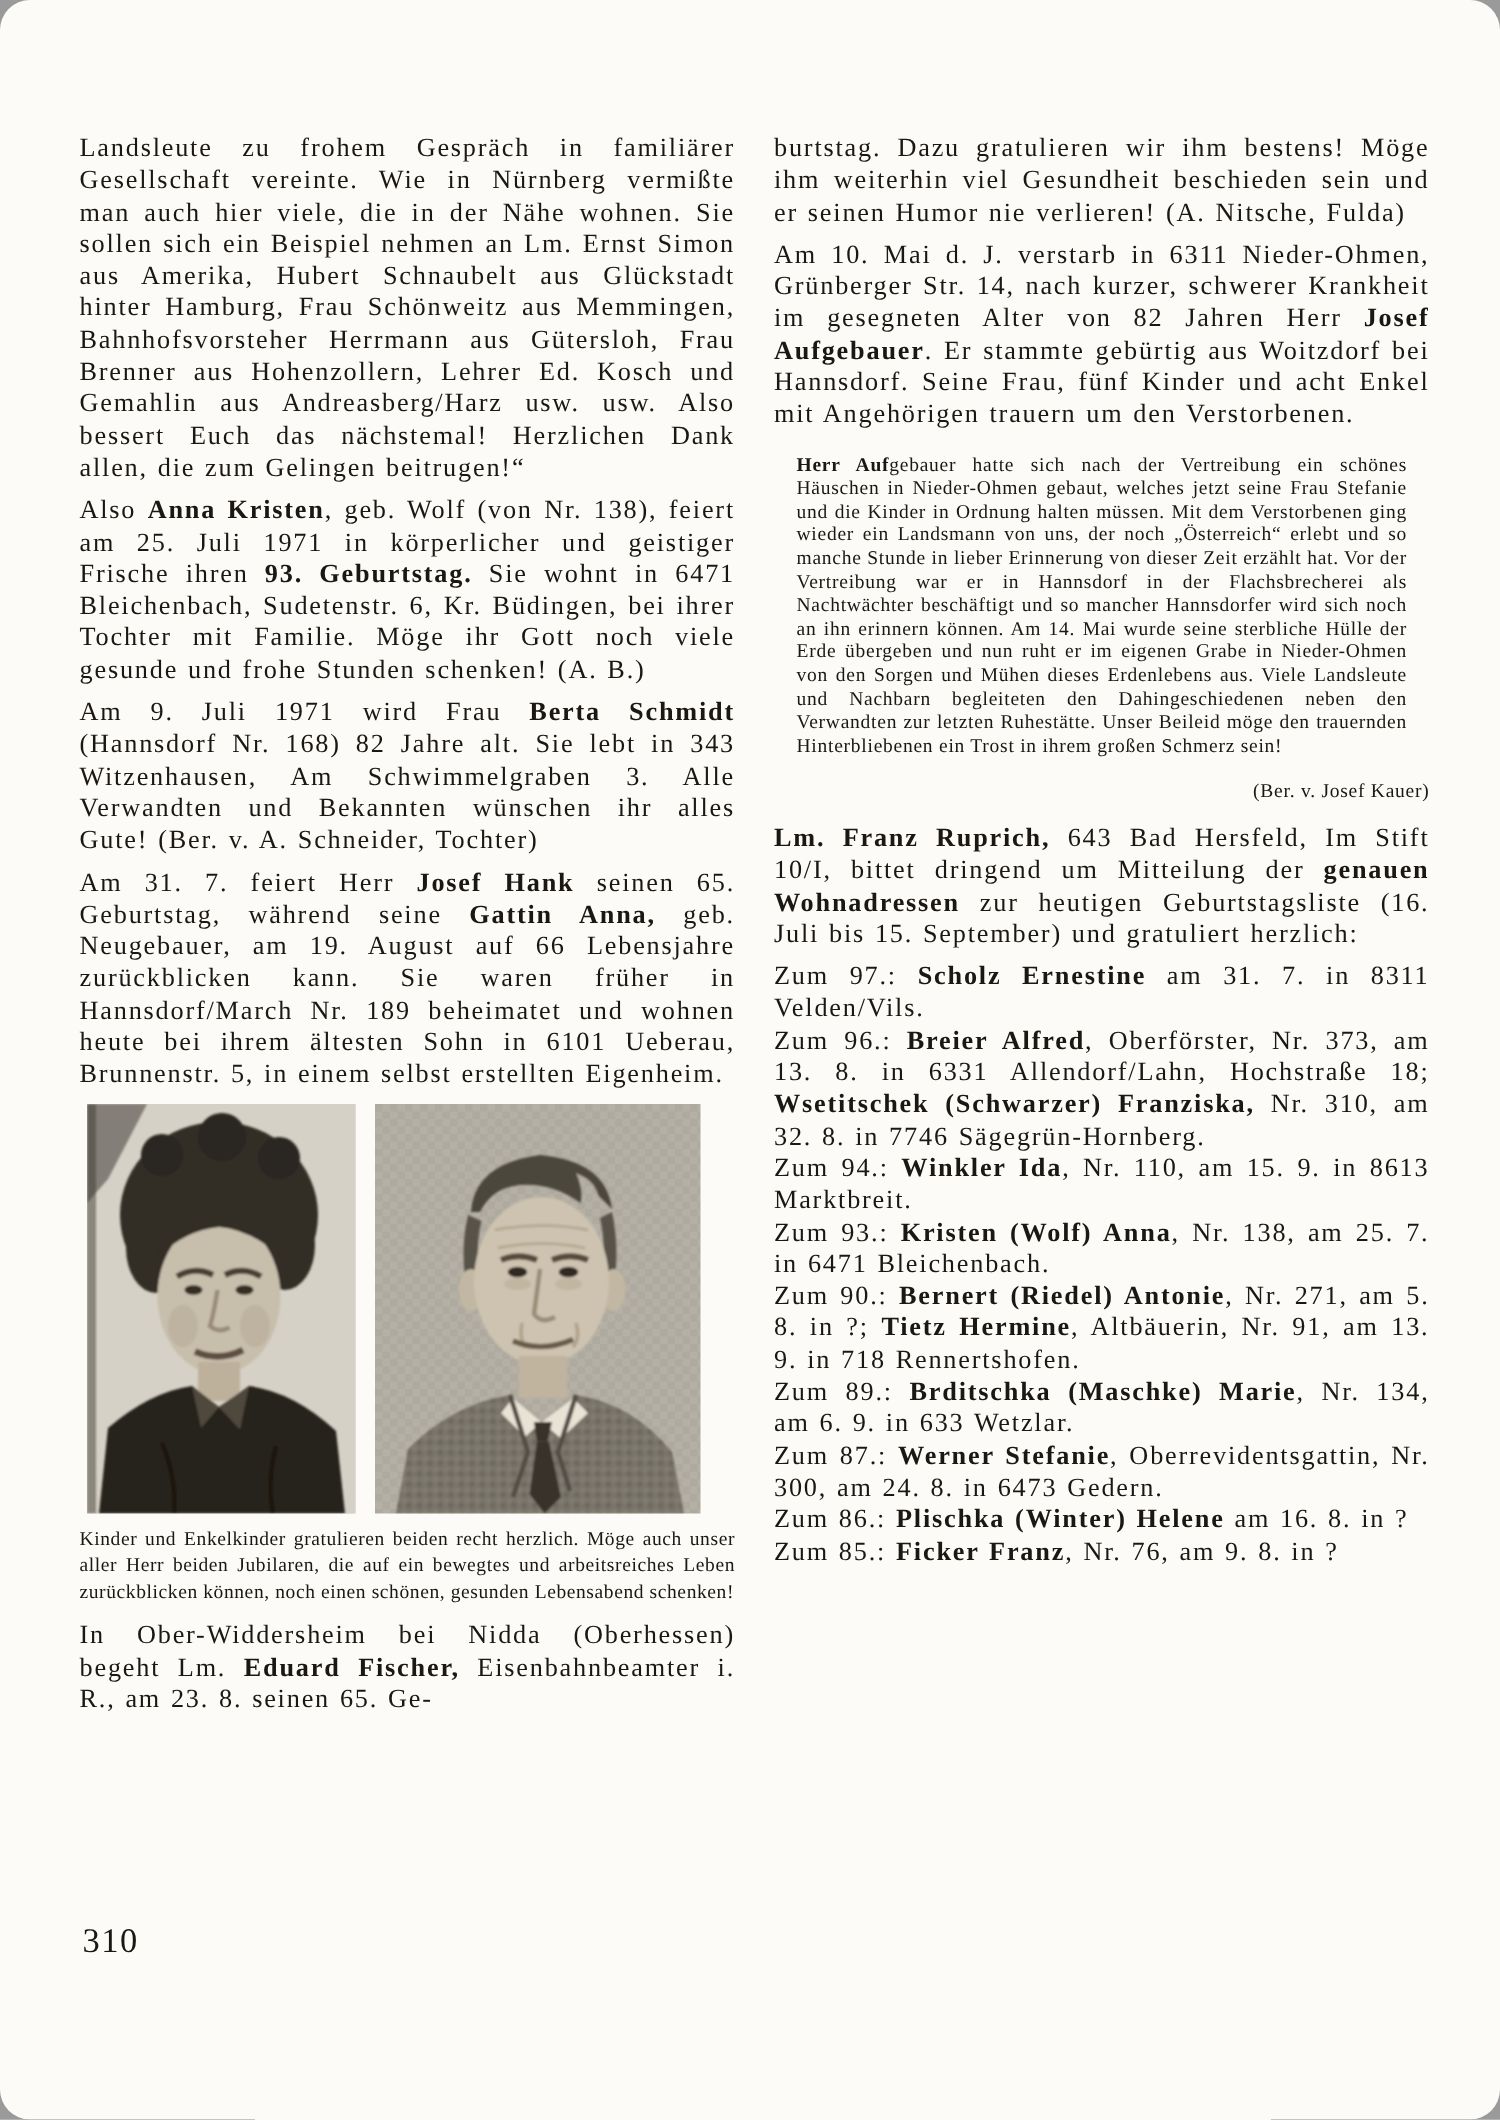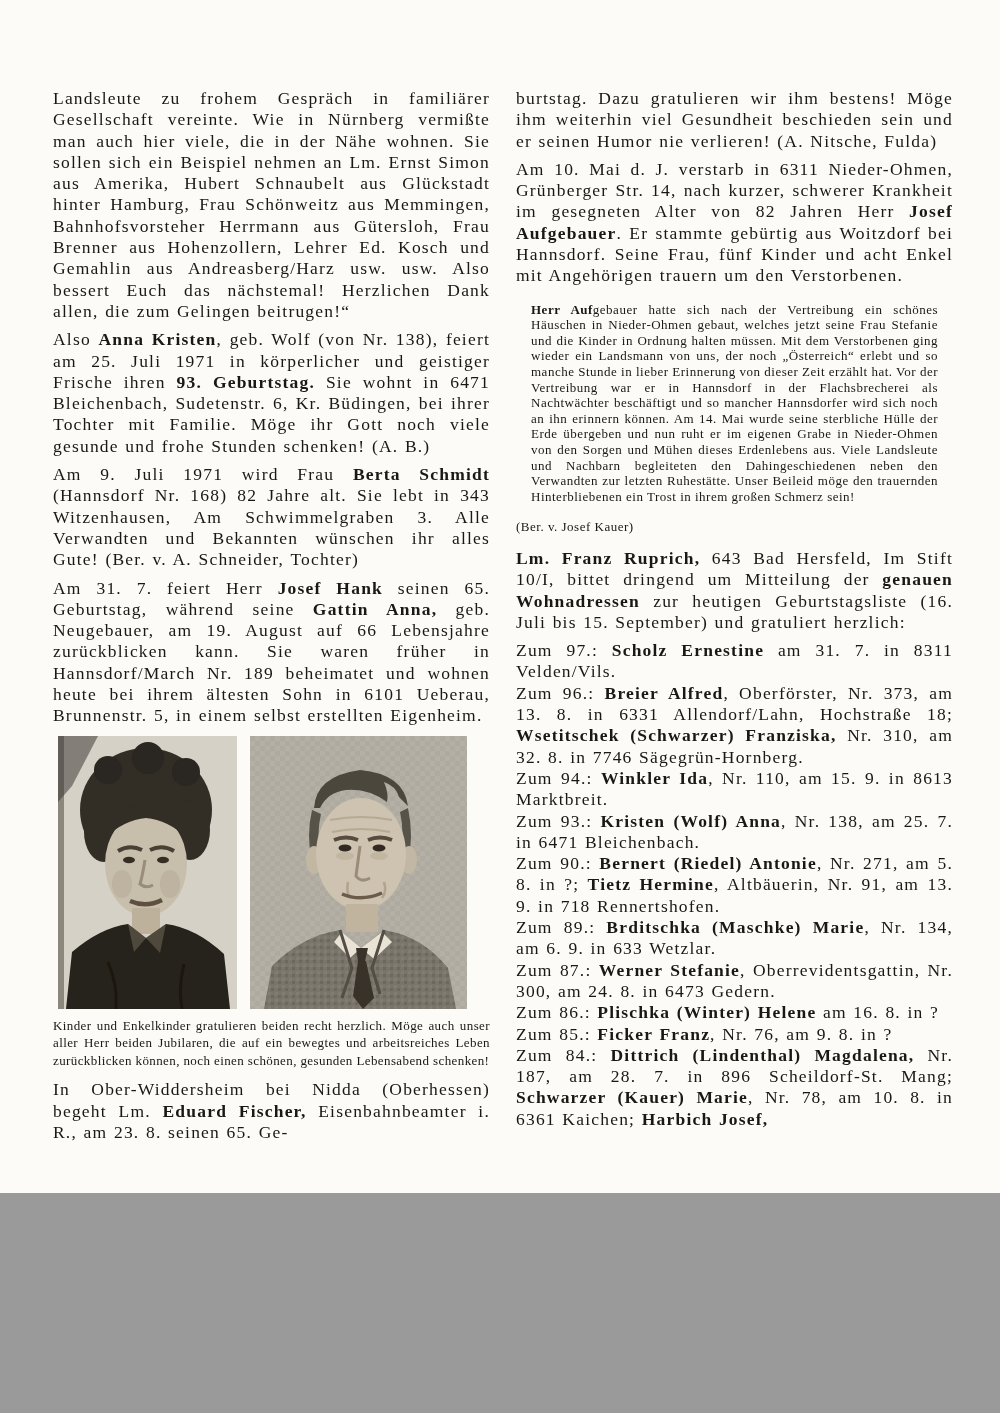--- a/index.html
+++ b/index.html
@@ -1,38 +1,39 @@
 <!DOCTYPE html>
 <html lang="de"><head>
 <meta charset="utf-8">
 <style>
   html,body{margin:0;padding:0;background:#9a9a9a;}
   .page{
-    position:relative;width:1000px;height:1193px;margin:0 auto;
+    position:relative;width:1000px;height:1413px;margin:0 auto;
     background:#fcfbf7;color:#1b1712;
     font-family:"Liberation Serif","DejaVu Serif",serif;
     overflow:hidden;
+    border-radius:20px;
   }
   .col{position:absolute;top:88px;width:437px;}
   .col-left{left:53px;}
   .col-right{left:516px;}
   p{margin:0;}
   .p-body{
     font-size:17.5px;line-height:21.3px;text-align:justify;
     letter-spacing:1.2px;word-spacing:1px;margin:0 0 7px 0;
   }
   .p-list{
     font-size:17.5px;line-height:21.3px;text-align:justify;
     letter-spacing:1.2px;word-spacing:1px;margin:0;
   }
   .p-small{
     font-size:13px;line-height:15.6px;text-align:justify;
     letter-spacing:0.5px;margin:15px;
   }
-  .t-right{margin:0 0 13px 0;}
+  .t-right{text-align:right;margin:0 0 13px 0;}
   b{font-weight:bold;}
   .photos-row{display:flex;gap:13px;padding-left:5px;margin:9px 0 0 0;}
   .photo{display:block;background:#cfcabf;}
   .caption{
     font-size:13px;line-height:17.6px;text-align:justify;
     letter-spacing:0.4px;margin:8px 0 10px 0;
   }
   .page-number{
     position:absolute;left:55px;top:1281px;
     font-size:23px;letter-spacing:1px;font-family:Liberation Serif, serif;
@@ -154,18 +155,17 @@
         <p class="p-body"><b>Lm. Franz Ruprich,</b><span> 643 Bad Hersfeld, Im Stift 10/I, bittet dringend um Mitteilung der </span><b>genauen Wohnadressen</b><span> zur heutigen Geburtstagsliste (16. Juli bis 15. September) und gratuliert herzlich:</span></p>
         <p class="p-list"><span>Zum 97.: </span><b>Scholz Ernestine</b><span> am 31. 7. in 8311 Velden/Vils.</span></p>
         <p class="p-list"><span>Zum 96.: </span><b>Breier Alfred</b><span>, Oberförster, Nr. 373, am 13. 8. in 6331 Allendorf/Lahn, Hochstraße 18; </span><b>Wsetitschek (Schwarzer) Franziska,</b><span> Nr. 310, am 32. 8. in 7746 Sägegrün-Hornberg.</span></p>
         <p class="p-list"><span>Zum 94.: </span><b>Winkler Ida</b><span>, Nr. 110, am 15. 9. in 8613 Marktbreit.</span></p>
         <p class="p-list"><span>Zum 93.: </span><b>Kristen (Wolf) Anna</b><span>, Nr. 138, am 25. 7. in 6471 Bleichenbach.</span></p>
         <p class="p-list"><span>Zum 90.: </span><b>Bernert (Riedel) Antonie</b><span>, Nr. 271, am 5. 8. in ?; </span><b>Tietz Hermine</b><span>, Altbäuerin, Nr. 91, am 13. 9. in 718 Rennertshofen.</span></p>
         <p class="p-list"><span>Zum 89.: </span><b>Brditschka (Maschke) Marie</b><span>, Nr. 134, am 6. 9. in 633 Wetzlar.</span></p>
         <p class="p-list"><span>Zum 87.: </span><b>Werner Stefanie</b><span>, Oberrevidentsgattin, Nr. 300, am 24. 8. in 6473 Gedern.</span></p>
         <p class="p-list"><span>Zum 86.: </span><b>Plischka (Winter) Helene</b><span> am 16. 8. in ?</span></p>
         <p class="p-list"><span>Zum 85.: </span><b>Ficker Franz</b><span>, Nr. 76, am 9. 8. in ?</span></p>
-        <p class="p-list"><span>Zum 84.: </span><b>Dittrich (Lindenthal) Magdalena,</b><span> Nr. 187, am 28. 7. in 896 Scheildorf-St. Mang; </span><b>Schwarzer (Kauer) Marie</b><span>, Nr. 78, am 10. 8. in 6361 Kaichen; </span><b>Harbich Josef,</b></p>
       </div>
   </div>
 
   <div class="page-number">310</div>
 </div>
 
 </body></html>

